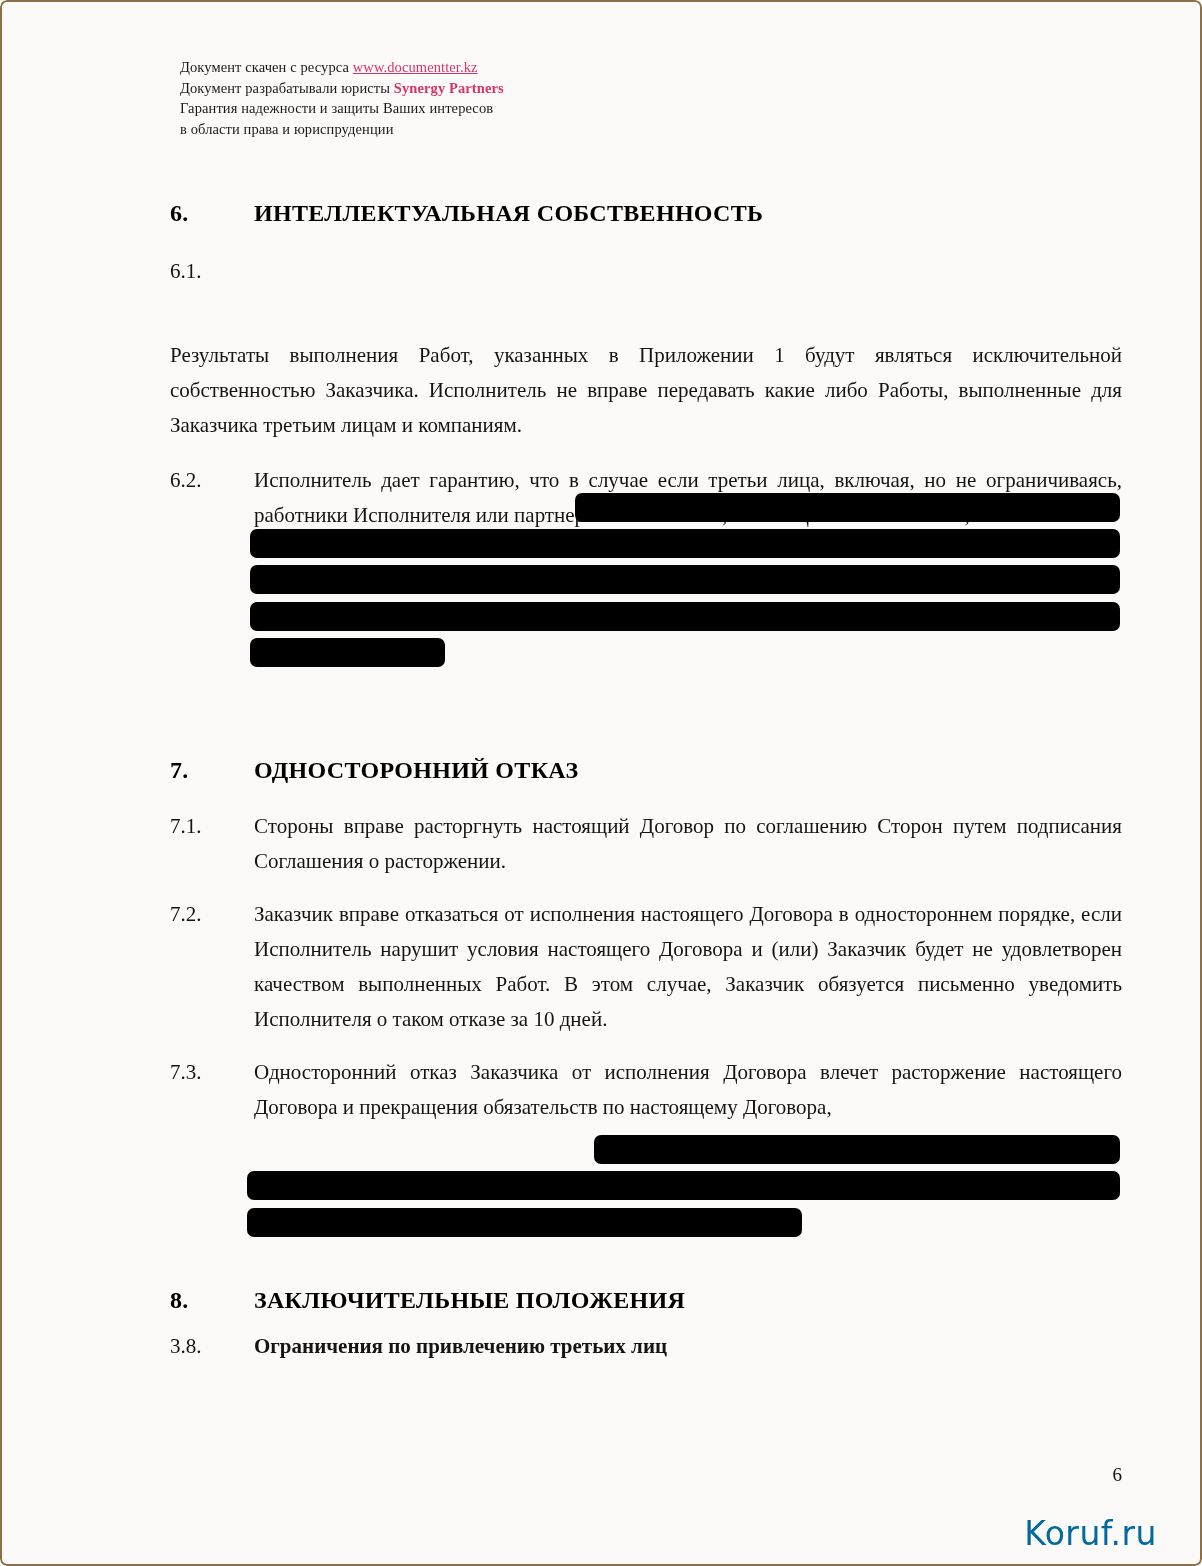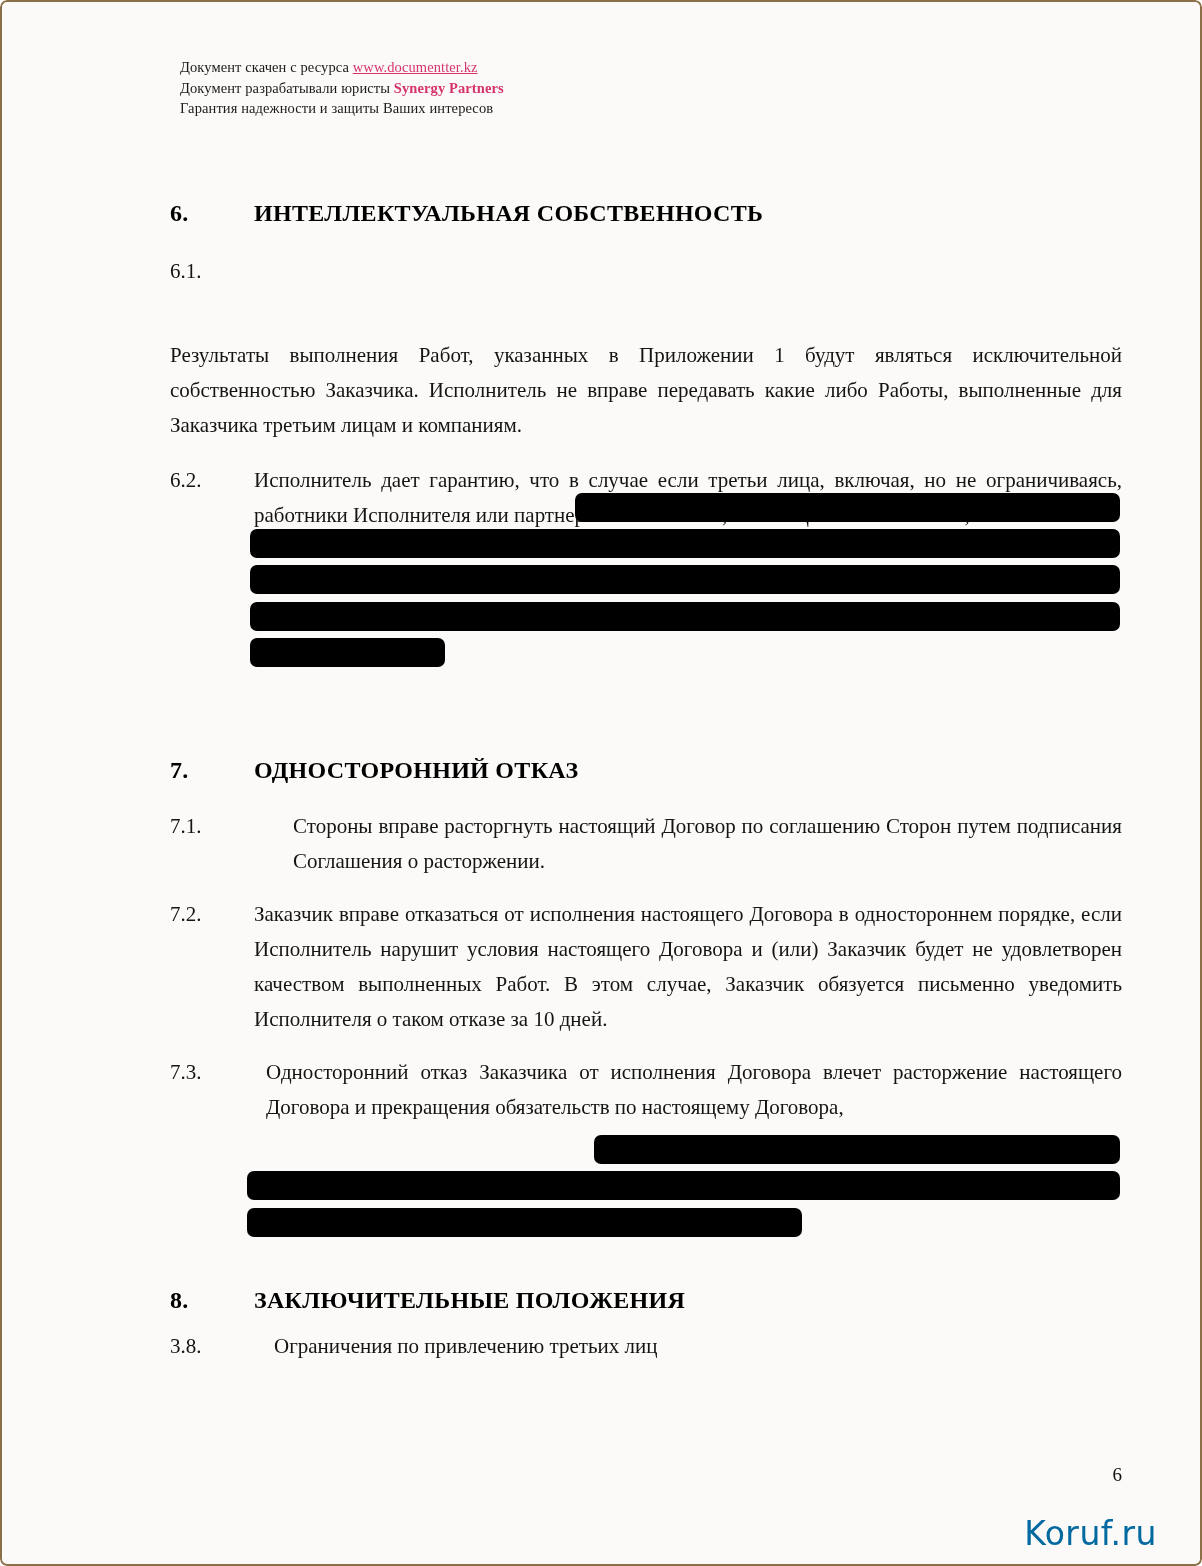--- a/index.html
+++ b/index.html
@@ -80,21 +80,21 @@
     width: 84px;
     font-size: 21px;
     line-height: 35px;
   }
   .clause .body {
     flex: 1 1 auto;
     text-align: justify;
     text-justify: inter-word;
   }
   .clause .body.nojustify { text-align: left; }
-  .clause .body.bold { font-weight: normal; margin-left: 20px; }
+  .clause .body.bold { font-weight: bold; }
 
   
   .bar {
     position: absolute;
     background: #000000;
   }
 
   
   .page-number {
     position: absolute;
@@ -128,20 +128,21 @@
 <div class="page">
 
   <div class="doc-header">
     <div class="hline">
       <span>Документ скачен с ресурса </span><a class="site-link" href="#">www.documentter.kz</a>
     </div>
     <div class="hline">
       <span>Документ разрабатывали юристы </span><span class="brand">Synergy Partners</span>
     </div>
     <div class="hline">Гарантия надежности и защиты Ваших интересов</div>
+    <div class="hline">в области права и юриспруденции</div>
   </div>
 
   <div class="content">
 
     <h2 class="section-heading" style="margin-top:0;">
       <span class="num">6.</span>
       <span class="ttl">ИНТЕЛЛЕКТУАЛЬНАЯ СОБСТВЕННОСТЬ</span>
     </h2>
 
     <div class="clause" style="margin-top:26px;flex-direction:column;">
@@ -152,31 +153,31 @@
     <div class="clause" style="margin-top:20px;">
       <span class="num">6.2.</span>
       <span class="body">Исполнитель дает гарантию, что в случае если третьи лица, включая, но не ограничиваясь, работники Исполнителя или партнеры Исполнителя, поставщики Исполнителя,</span>
     </div>
 
     <h2 class="section-heading" style="margin-top:222px;">
       <span class="num">7.</span>
       <span class="ttl">ОДНОСТОРОННИЙ ОТКАЗ</span>
     </h2>
 
-    <div class="clause" style="margin-top:24px;gap:39px;">
+    <div class="clause" style="margin-top:24px;">
       <span class="num">7.1.</span>
       <span class="body">Стороны вправе расторгнуть настоящий Договор по соглашению Сторон путем подписания Соглашения о расторжении.</span>
     </div>
 
     <div class="clause" style="margin-top:18px;">
       <span class="num">7.2.</span>
       <span class="body">Заказчик вправе отказаться от исполнения настоящего Договора в одностороннем порядке, если Исполнитель нарушит условия настоящего Договора и (или) Заказчик будет не удовлетворен качеством выполненных Работ. В этом случае, Заказчик обязуется письменно уведомить Исполнителя о таком отказе за 10 дней.</span>
     </div>
 
-    <div class="clause" style="margin-top:18px;gap:12px;">
+    <div class="clause" style="margin-top:18px;">
       <span class="num">7.3.</span>
       <span class="body">Односторонний отказ Заказчика от исполнения Договора влечет расторжение настоящего Договора и прекращения обязательств по настоящему Договора,</span>
     </div>
 
     <h2 class="section-heading" style="margin-top:160px;">
       <span class="num">8.</span>
       <span class="ttl">ЗАКЛЮЧИТЕЛЬНЫЕ ПОЛОЖЕНИЯ</span>
     </h2>
 
     <div class="clause" style="margin-top:14px;">

